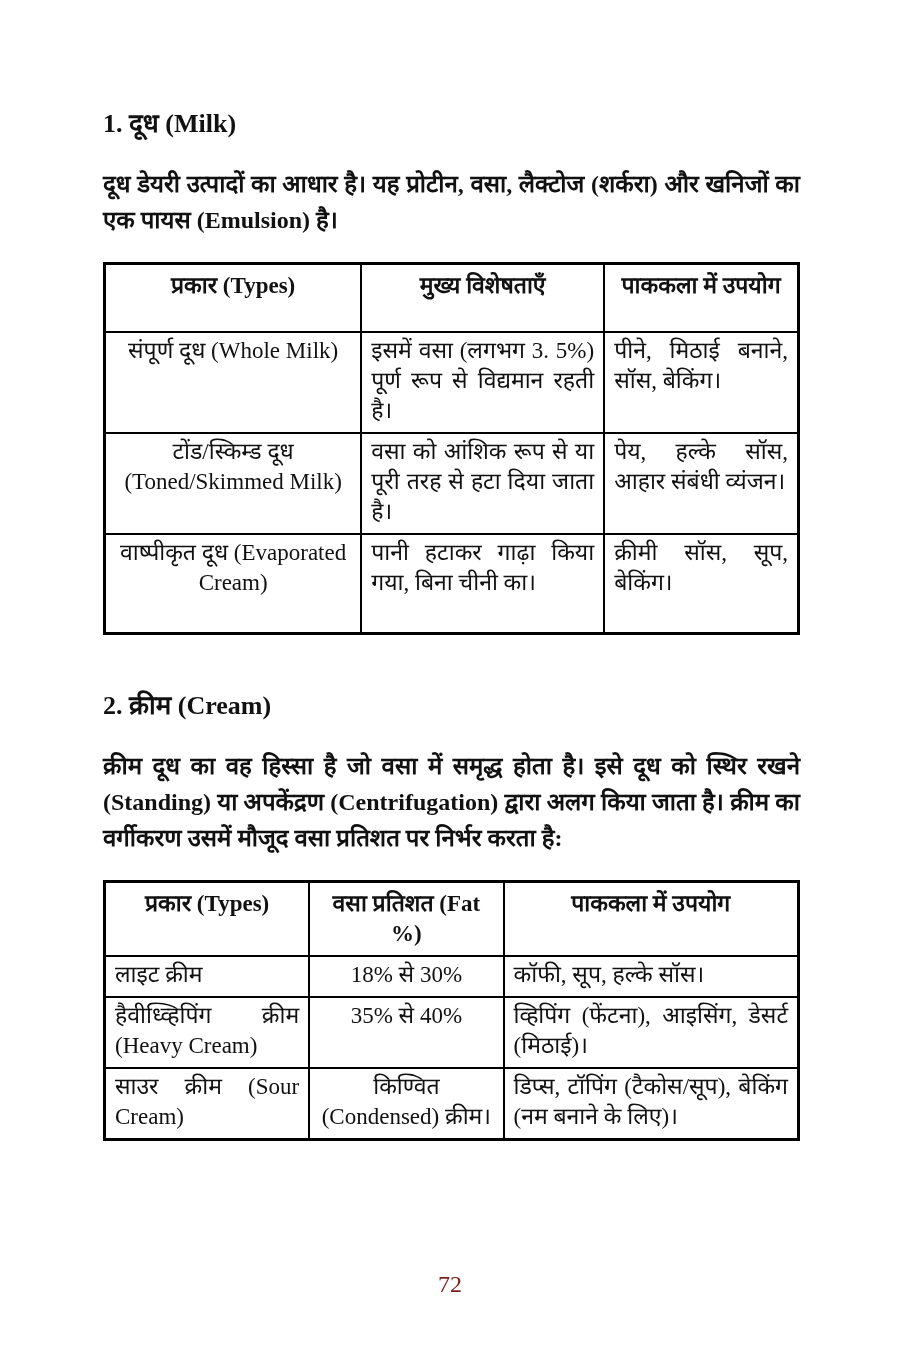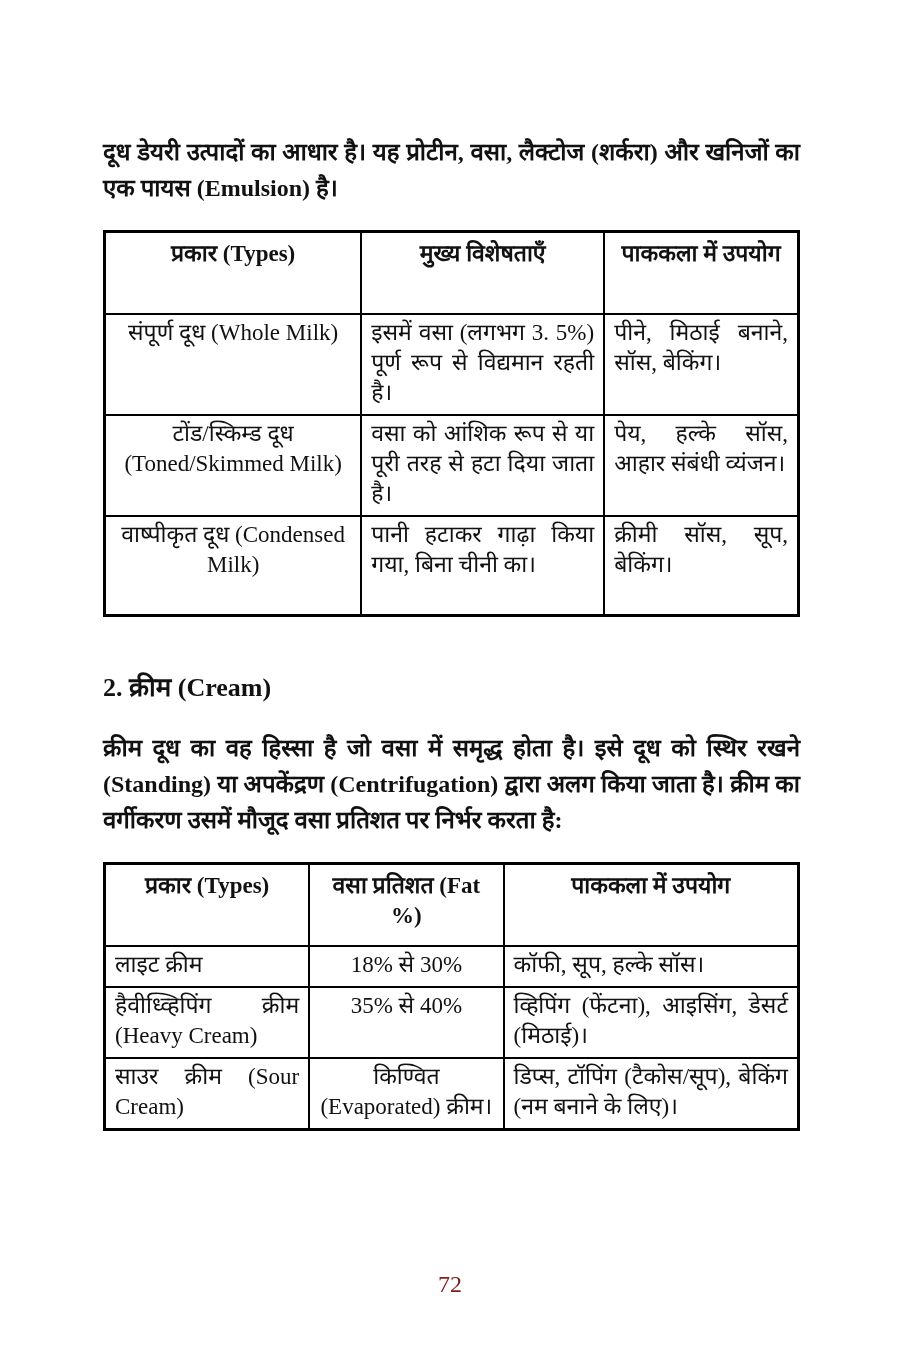--- a/index.html
+++ b/index.html
@@ -48,21 +48,21 @@
     font-size: 23px;
     line-height: 30px;
     padding: 3px 9px 6px 9px;
     word-wrap: break-word;
   }
   table.data-table th {
     font-weight: bold;
     text-align: center;
     vertical-align: top;
     padding-top: 6px;
-    padding-bottom: 44px;
+    padding-bottom: 30px;
   }
   table.data-table th.short-head { padding-bottom: 6px; margin-left: 24px; }
   td.cell-left    { text-align: center; }
   td.cell-justify { text-align: justify; }
   
   .t1-c1 { width: 37%; }
   .t1-c2 { width: 35%; }
   .t1-c3 { width: 28%; }
   
   .t2-c1 { width: 29.5%; }
@@ -77,20 +77,21 @@
     text-align: center;
     font-size: 24px;
     color: #7f1d1d;
   }
 </style>
 </head>
 <body>
 
 <div class="page">
 
+  <h2 class="section-heading">1. दूध (Milk)</h2>
 
   <p class="body-para">दूध डेयरी उत्पादों का आधार है। यह प्रोटीन, वसा, लैक्टोज (शर्करा) और खनिजों का एक पायस (Emulsion) है।</p>
 
   <table class="data-table t1">
     <colgroup>
       <col class="t1-c1">
         <col class="t1-c2">
         <col class="t1-c3">
     </colgroup>
     <thead>
@@ -105,21 +106,21 @@
         <td class="cell-left">संपूर्ण दूध (Whole Milk)</td>
         <td class="cell-justify">इसमें वसा (लगभग 3. 5%) पूर्ण रूप से विद्यमान रहती है।</td>
         <td class="cell-justify">पीने, मिठाई बनाने, सॉस, बेकिंग।</td>
       </tr>
       <tr>
         <td class="cell-left">टोंड/स्किम्ड दूध (Toned/Skimmed Milk)</td>
         <td class="cell-justify">वसा को आंशिक रूप से या पूरी तरह से हटा दिया जाता है।</td>
         <td class="cell-justify">पेय, हल्के सॉस, आहार संबंधी व्यंजन।</td>
       </tr>
       <tr>
-        <td class="cell-left">वाष्पीकृत दूध (Condensed Milk)</td>
+        <td class="cell-left">वाष्पीकृत दूध (Evaporated Cream)</td>
         <td class="cell-justify">पानी हटाकर गाढ़ा किया गया, बिना चीनी का।</td>
         <td class="cell-justify">क्रीमी सॉस, सूप, बेकिंग।</td>
       </tr>
     </tbody>
   </table>
 
   <h2 class="section-heading heading-2">2. क्रीम (Cream)</h2>
 
   <p class="body-para">क्रीम दूध का वह हिस्सा है जो वसा में समृद्ध होता है। इसे दूध को स्थिर रखने (Standing) या अपकेंद्रण (Centrifugation) द्वारा अलग किया जाता है। क्रीम का वर्गीकरण उसमें मौजूद वसा प्रतिशत पर निर्भर करता है:</p>
 
@@ -142,21 +143,21 @@
         <td class="cell-left">18% से 30%</td>
         <td class="cell-justify">कॉफी, सूप, हल्के सॉस।</td>
       </tr>
       <tr>
         <td class="cell-justify">हैवीध्व्हिपिंग क्रीम (Heavy Cream)</td>
         <td class="cell-left">35% से 40%</td>
         <td class="cell-justify">व्हिपिंग (फेंटना), आइसिंग, डेसर्ट (मिठाई)।</td>
       </tr>
       <tr>
         <td class="cell-justify">साउर क्रीम (Sour Cream)</td>
-        <td class="cell-left">किण्वित (Evaporated) क्रीम।</td>
+        <td class="cell-left">किण्वित (Condensed) क्रीम।</td>
         <td class="cell-justify">डिप्स, टॉपिंग (टैकोस/सूप), बेकिंग (नम बनाने के लिए)।</td>
       </tr>
     </tbody>
   </table>
 
   <div class="page-number">72</div>
 
 </div>
 
 </body></html>

